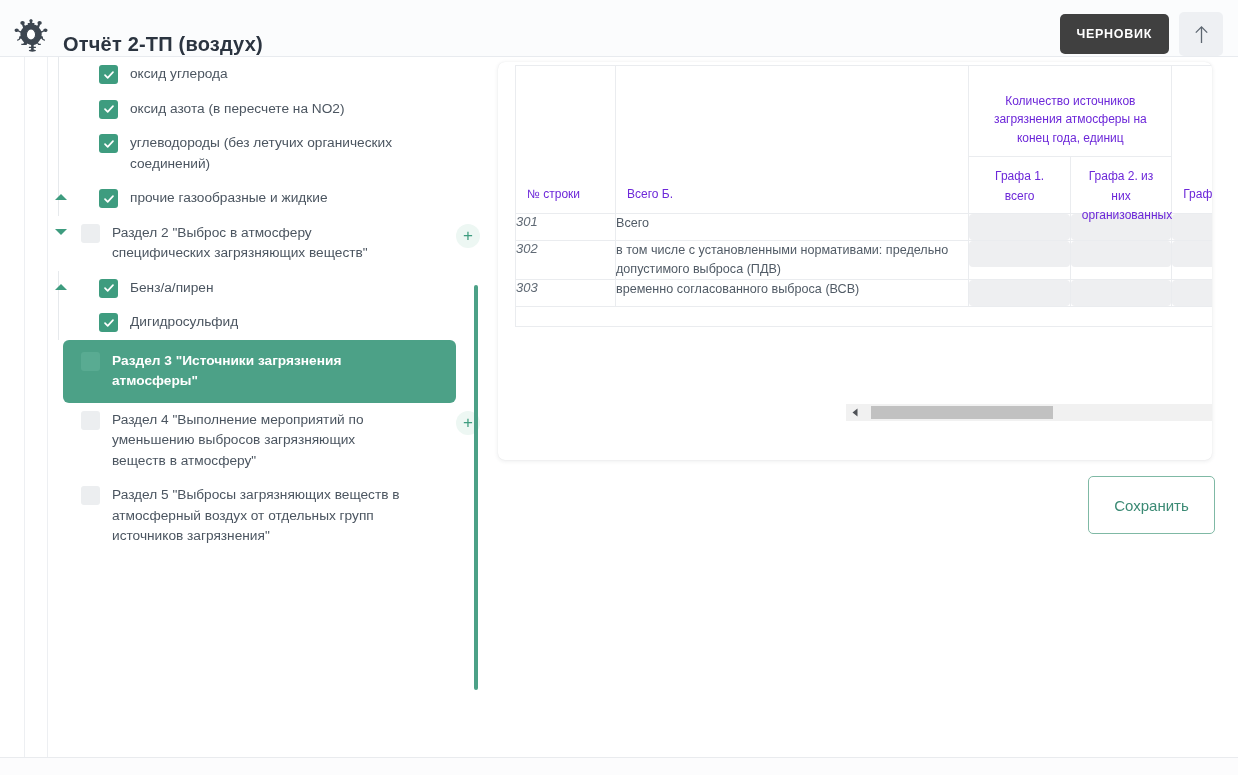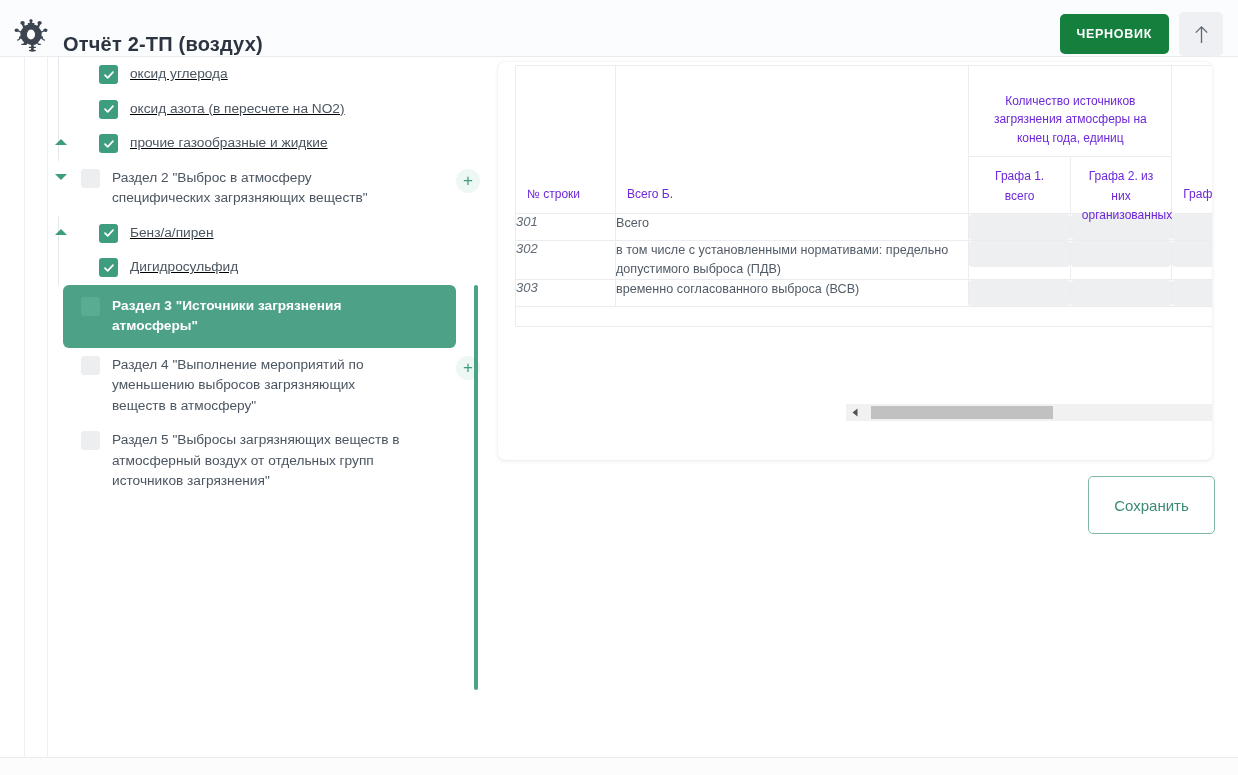--- a/index.html
+++ b/index.html
@@ -25,21 +25,21 @@
   #header-title {
     margin-left: 13px;
     font-size: 20px; font-weight: bold;
     color: #2b3440; letter-spacing: .2px;
   }
   #header-actions {
     margin-left: auto; display: flex; align-items: center; gap: 10px;
     margin-right: 15px;
   }
   #draft-badge {
-    background: #15803d; color: #ffffff;
+    background: #404040; color: #ffffff;
     font-size: 12.5px; font-weight: bold; letter-spacing: .7px;
     border-radius: 5px;
     padding: 13px 17px;
     border: none; cursor: pointer;
   }
   #upload-button {
     width: 44px; height: 44px;
     background: #eef0f3; border: none; border-radius: 5px;
     display: flex; align-items: center; justify-content: center;
     cursor: pointer;
@@ -58,21 +58,21 @@
     background: #ffffff;
   }
   #tree { position: relative; padding-top: 0px; }
 
   .tree-row {
     position: relative;
     display: flex; align-items: flex-start;
     padding: 7px 0;
     min-height: 32px;
   }
-  .tree-row.level-child { padding-left: 51px; text-decoration: underline; }
+  .tree-row.level-child { padding-left: 51px; }
   .tree-row.level-section { padding-left: 33px; }
 
   .guide-line {
     position: absolute; left: 10px; top: 0; bottom: 0;
     width: 1px; background: #e6e9ec;
   }
 
   .checkbox {
     flex: 0 0 auto;
     width: 19px; height: 19px; border-radius: 3px;
@@ -253,20 +253,29 @@
         <div class="guide-line"></div>
         <div class="checkbox checked">
           <svg width="12" height="12" viewBox="0 0 12 12">
             <path d="M2 6.2 L4.7 8.9 L10 3.2" stroke="#ffffff" stroke-width="1.7" fill="none" stroke-linecap="round" stroke-linejoin="round"></path>
           </svg>
         </div>
         <div class="tree-label">оксид азота (в пересчете на NO2)</div>
       </div>
       <div class="tree-row level-child">
         <div class="guide-line"></div>
+        <div class="checkbox checked">
+          <svg width="12" height="12" viewBox="0 0 12 12">
+            <path d="M2 6.2 L4.7 8.9 L10 3.2" stroke="#ffffff" stroke-width="1.7" fill="none" stroke-linecap="round" stroke-linejoin="round"></path>
+          </svg>
+        </div>
+        <div class="tree-label">углеводороды (без летучих органических соединений)</div>
+      </div>
+      <div class="tree-row level-child">
+        <div class="guide-line"></div>
         <div class="toggle-tri tri-up" style="top: 13px;"></div>
         <div class="checkbox checked">
           <svg width="12" height="12" viewBox="0 0 12 12">
             <path d="M2 6.2 L4.7 8.9 L10 3.2" stroke="#ffffff" stroke-width="1.7" fill="none" stroke-linecap="round" stroke-linejoin="round"></path>
           </svg>
         </div>
         <div class="tree-label">прочие газообразные и жидкие</div>
       </div>
       <div class="tree-row level-section">
         <div class="toggle-tri tri-down" style="top: 13px;"></div>

